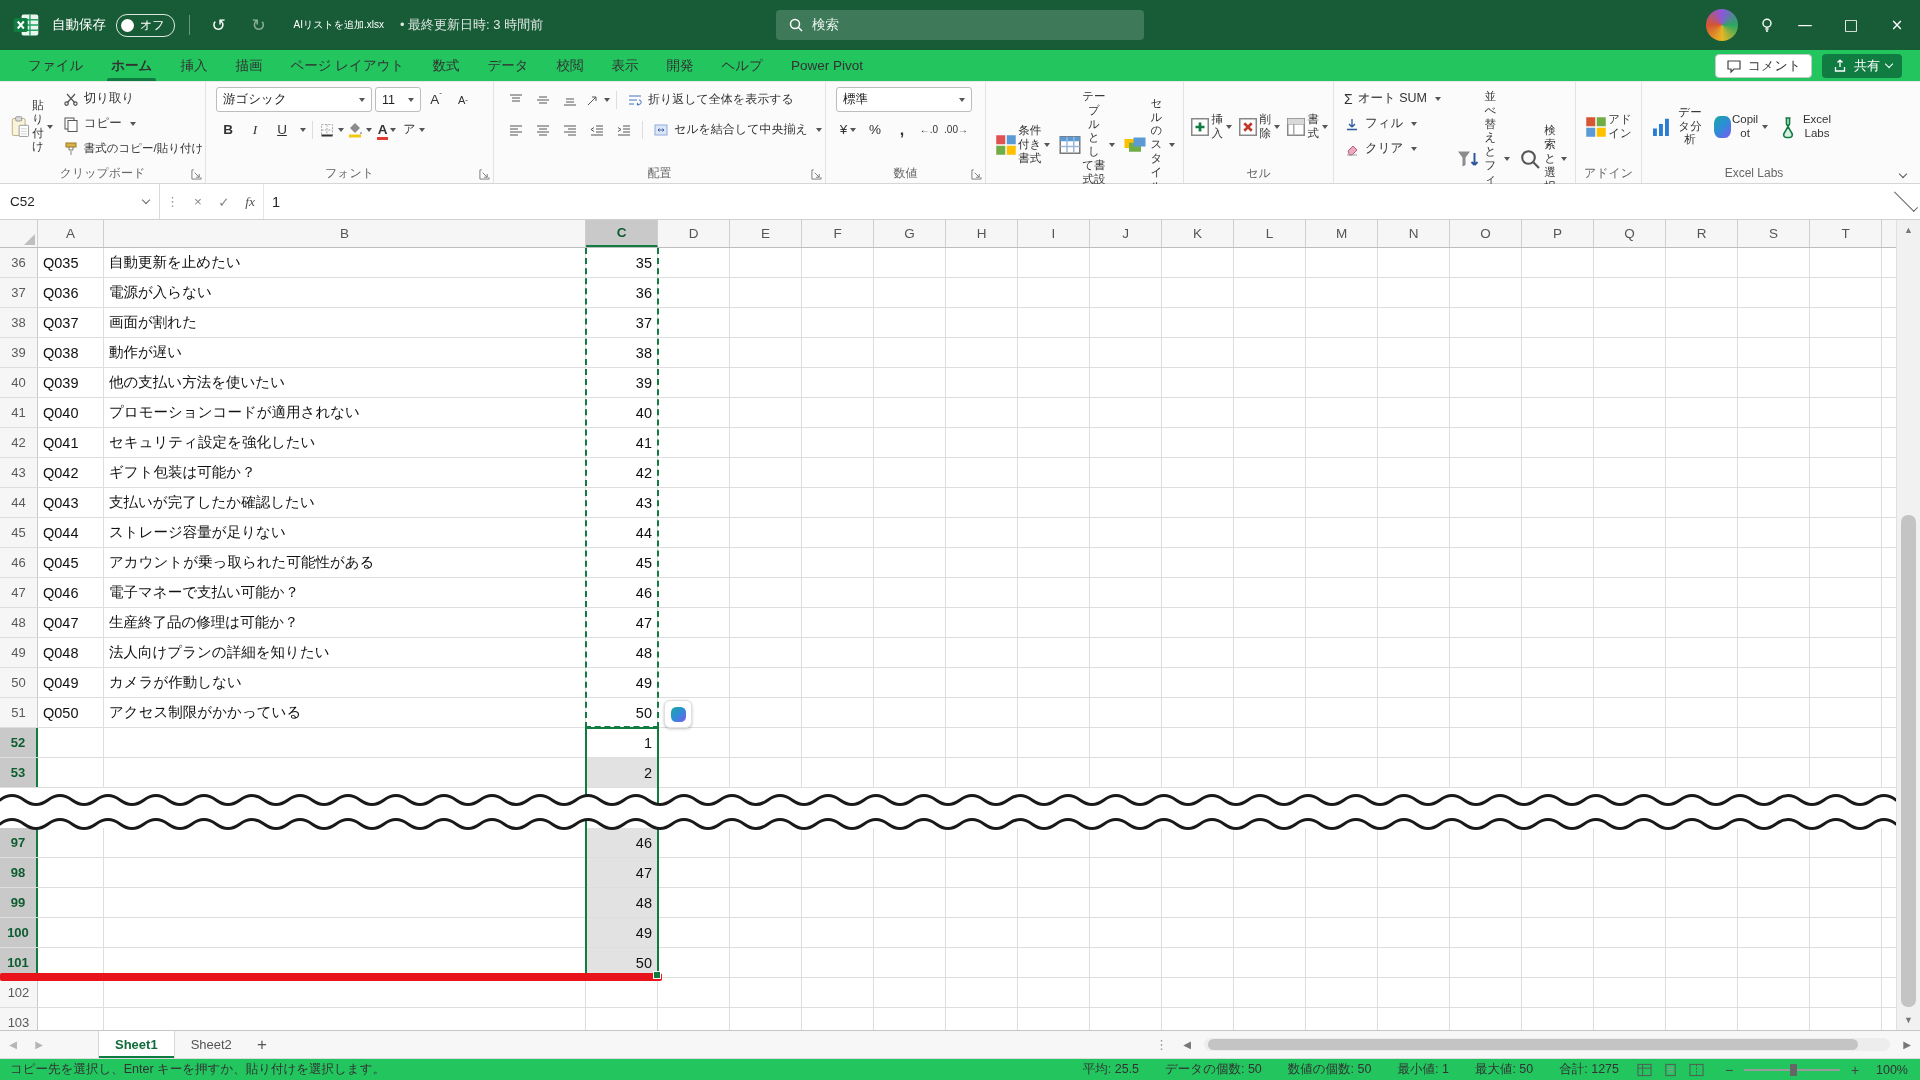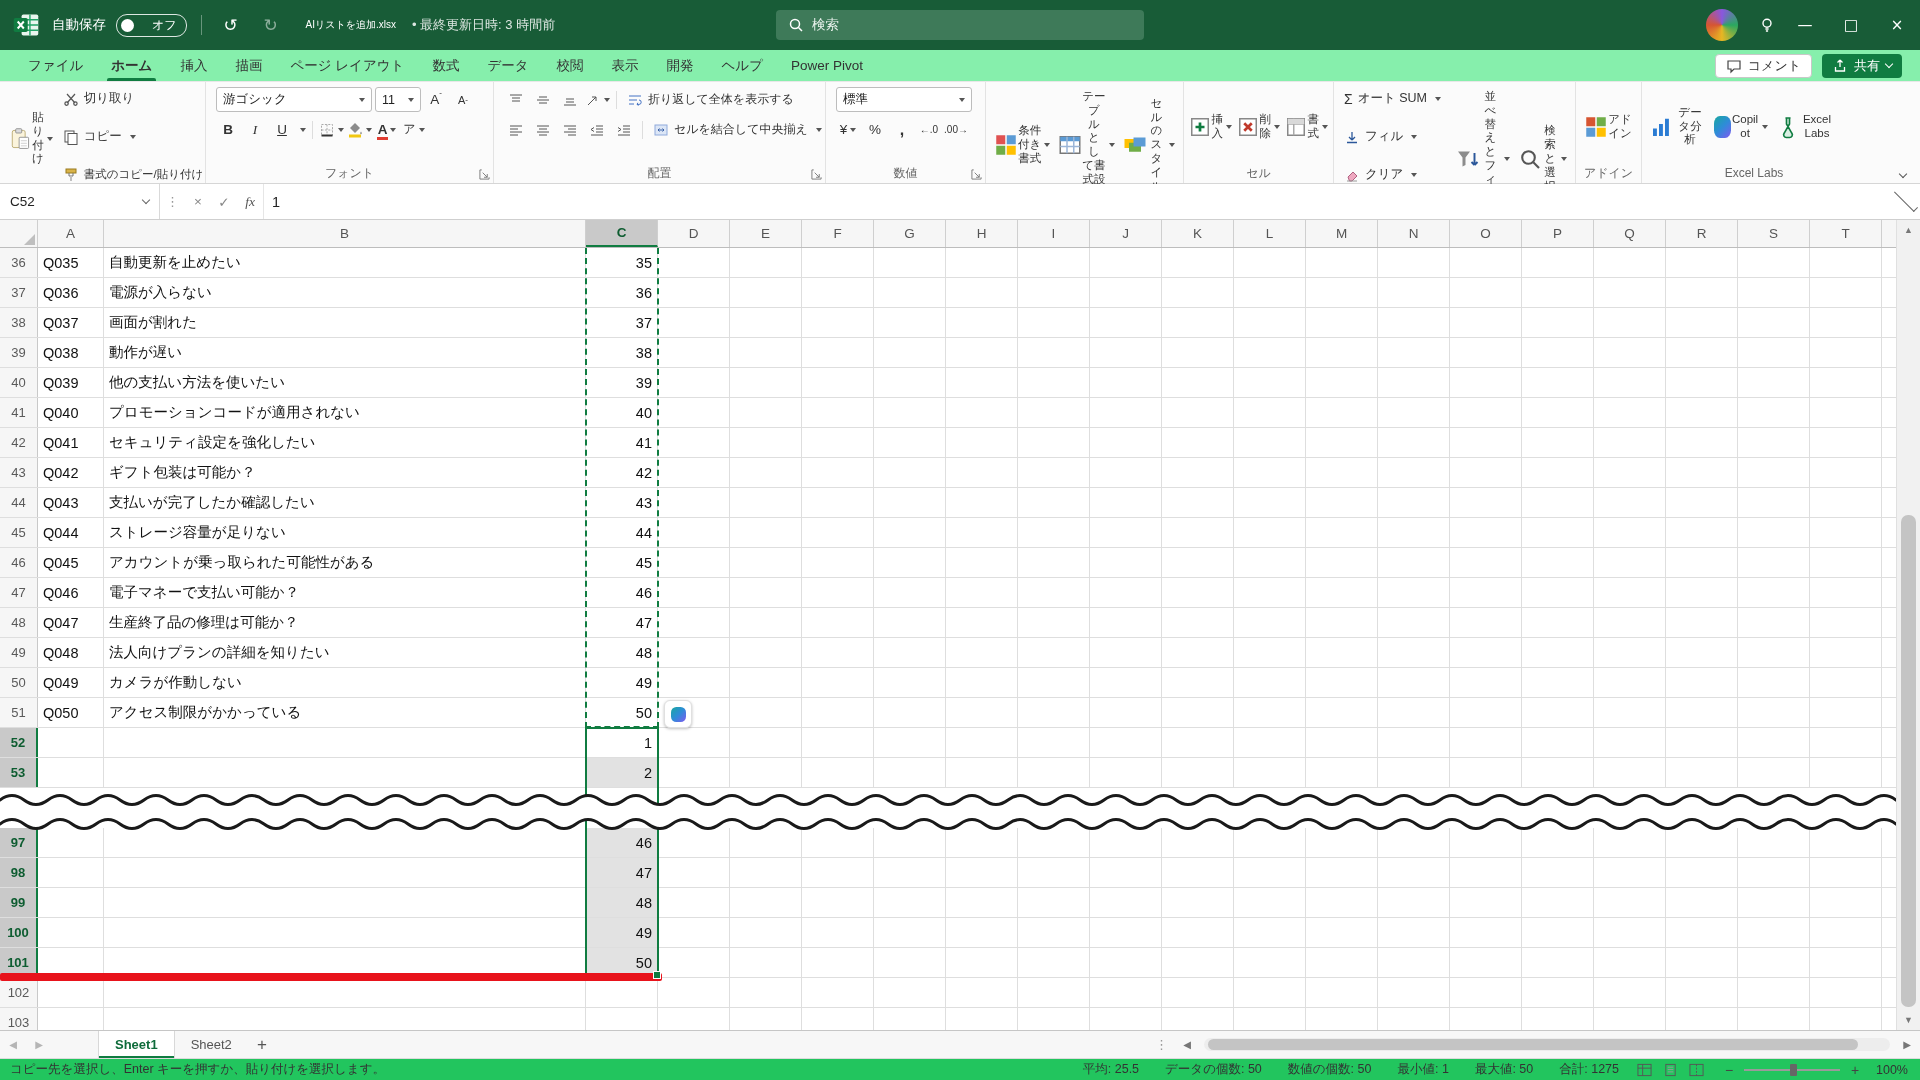--- a/index.html
+++ b/index.html
@@ -5,52 +5,52 @@
   *{margin:0;padding:0;box-sizing:border-box}
   html,body{width:1920px;height:1080px;overflow:hidden}
   .page{position:relative;width:1920px;height:1080px;background:#fff;overflow:hidden;
         font-family:"Liberation Sans","DejaVu Sans",sans-serif;color:#222;font-size:14px}
 
   
   .titlebar{position:absolute;top:0;left:0;width:1920px;height:50px;background:#185C37;display:flex;align-items:center;color:#fff}
   .tb-left{display:flex;align-items:center;gap:10px;padding-left:10px}
   .applogo{width:32px;height:32px;display:flex;align-items:center;justify-content:center}
   .tb-autosave{font-size:13.5px}
-  .toggle{display:flex;align-items:center;gap:18px;border:1px solid rgba(255,255,255,.85);border-radius:11px;padding:2px 9px 2px 4px;cursor:pointer}
+  .toggle{display:flex;align-items:center;gap:6px;border:1px solid rgba(255,255,255,.85);border-radius:11px;padding:2px 9px 2px 4px;cursor:pointer}
   .knob{width:13px;height:13px;border-radius:50%;background:#fff}
   .tstate{font-size:12px}
   .tb-divider{width:1px;height:20px;background:rgba(255,255,255,.35);margin:0 4px}
   .tb-icon{background:none;border:none;color:#fff;font-size:17px;width:30px;height:30px;display:flex;align-items:center;justify-content:center;cursor:pointer}
   .tb-icon.dim{opacity:.5}
   .tb-file{font-size:10px;margin-left:10px;white-space:nowrap;cursor:pointer}
   .tb-file-status{font-size:13px;opacity:.85;margin-left:6px;white-space:nowrap}
   .tb-search{position:absolute;left:50%;transform:translateX(-50%);top:10px;width:368px;height:30px;background:#3E7A59;border-radius:4px;display:flex;align-items:center;gap:8px;padding-left:12px;font-size:13.5px;color:#EAF2ED;cursor:text}
   .tb-right{margin-left:auto;display:flex;align-items:center;height:100%}
   .avatar{width:32px;height:32px;border-radius:50%;background:conic-gradient(#8A57DE,#2AA860,#E8B723,#D65532,#8A57DE);margin-right:14px;cursor:pointer}
   .winbtn{width:46px;height:50px;background:none;border:none;color:#fff;font-size:15px;display:flex;align-items:center;justify-content:center;cursor:pointer;font-family:"DejaVu Sans",sans-serif}
 
   
-  .tabsrow{position:absolute;top:50px;left:0;width:1920px;height:32px;background:#86efac;display:flex;align-items:stretch;border-bottom:1px solid #E8E8E8}
+  .tabsrow{position:absolute;top:50px;left:0;width:1920px;height:32px;background:#22c55e;display:flex;align-items:stretch;border-bottom:1px solid #E8E8E8}
   .rtabs{display:flex;align-items:stretch;padding-left:14px}
   .rtab{display:flex;align-items:center;padding:0 14px;font-size:13.5px;color:#333;cursor:pointer;position:relative;white-space:nowrap}
   .rtab.active{font-weight:700}
   .rtab.active:after{content:"";position:absolute;left:10px;right:10px;bottom:0;height:3px;background:#107C41;border-radius:2px 2px 0 0}
   .tr-right{margin-left:auto;display:flex;align-items:center;gap:10px;padding-right:18px}
   .pillbtn{display:flex;align-items:center;gap:6px;height:24px;border:1px solid #C8C8C8;border-radius:4px;padding:0 10px;font-size:13px;color:#333;background:#fff;cursor:pointer}
   .sharebtn{display:flex;align-items:center;gap:6px;height:24px;border:none;border-radius:4px;padding:0 10px;font-size:13px;color:#fff;background:#107C41;cursor:pointer}
   .chevron{display:inline-block;width:6px;height:6px;border-right:1.5px solid currentColor;border-bottom:1.5px solid currentColor;transform:rotate(45deg);margin-top:-3px}
 
   
   .ribbon{position:absolute;top:82px;left:0;width:1920px;height:102px;background:#FBFBFB;border-bottom:1px solid #D6D6D6;display:flex}
   .rgroup{height:100%;border-right:1px solid #E3E3E3;display:flex;flex-direction:column;flex:none;position:relative}
   .rg-body{flex:1;display:flex;align-items:stretch;padding:4px 6px 0 6px;gap:4px}
   .rg-body.col{flex-direction:column;align-items:flex-start;gap:3px}
   .rg-foot{height:20px;display:flex;align-items:center;justify-content:center;font-size:12px;color:#666;position:relative}
   .launcher{position:absolute;right:3px;bottom:3px;cursor:pointer;line-height:0}
-  .vstack{display:flex;flex-direction:column;justify-content:flex-start;gap:13px}
+  .vstack{display:flex;flex-direction:column;justify-content:flex-start;gap:0}
   .hrow{display:flex;align-items:center;gap:3px;height:27px}
   .bigbtn,.tallbtn{display:flex;align-items:center;justify-content:flex-end;text-align:center;font-size:11.5px;color:#333;cursor:pointer;padding:4px 2px 0 2px;border-radius:3px;line-height:1.2;word-break:break-all}
   .smallbtn{display:flex;align-items:center;gap:5px;height:25px;font-size:12.5px;color:#333;cursor:pointer;padding:0 4px;border-radius:3px;white-space:nowrap}
   .iconbtn{display:flex;align-items:center;justify-content:center;min-width:24px;height:24px;border-radius:3px;cursor:pointer;font-size:13.5px;color:#333}
   .iconbtn.b{font-weight:700}
   .iconbtn.i{font-style:italic;font-family:"Liberation Serif",serif}
   .iconbtn.u{text-decoration:underline}
   .combo{height:25px;border:1px solid #BDBDBD;border-radius:3px;background:#fff;display:flex;align-items:center;justify-content:space-between;padding:0 6px;font-size:12.5px;color:#222;cursor:pointer}
   .dd{width:0;height:0;border-left:3.5px solid transparent;border-right:3.5px solid transparent;border-top:4px solid #555;margin-left:3px;flex:none}
   .minisep{width:1px;height:18px;background:#DDD;margin:0 3px}

